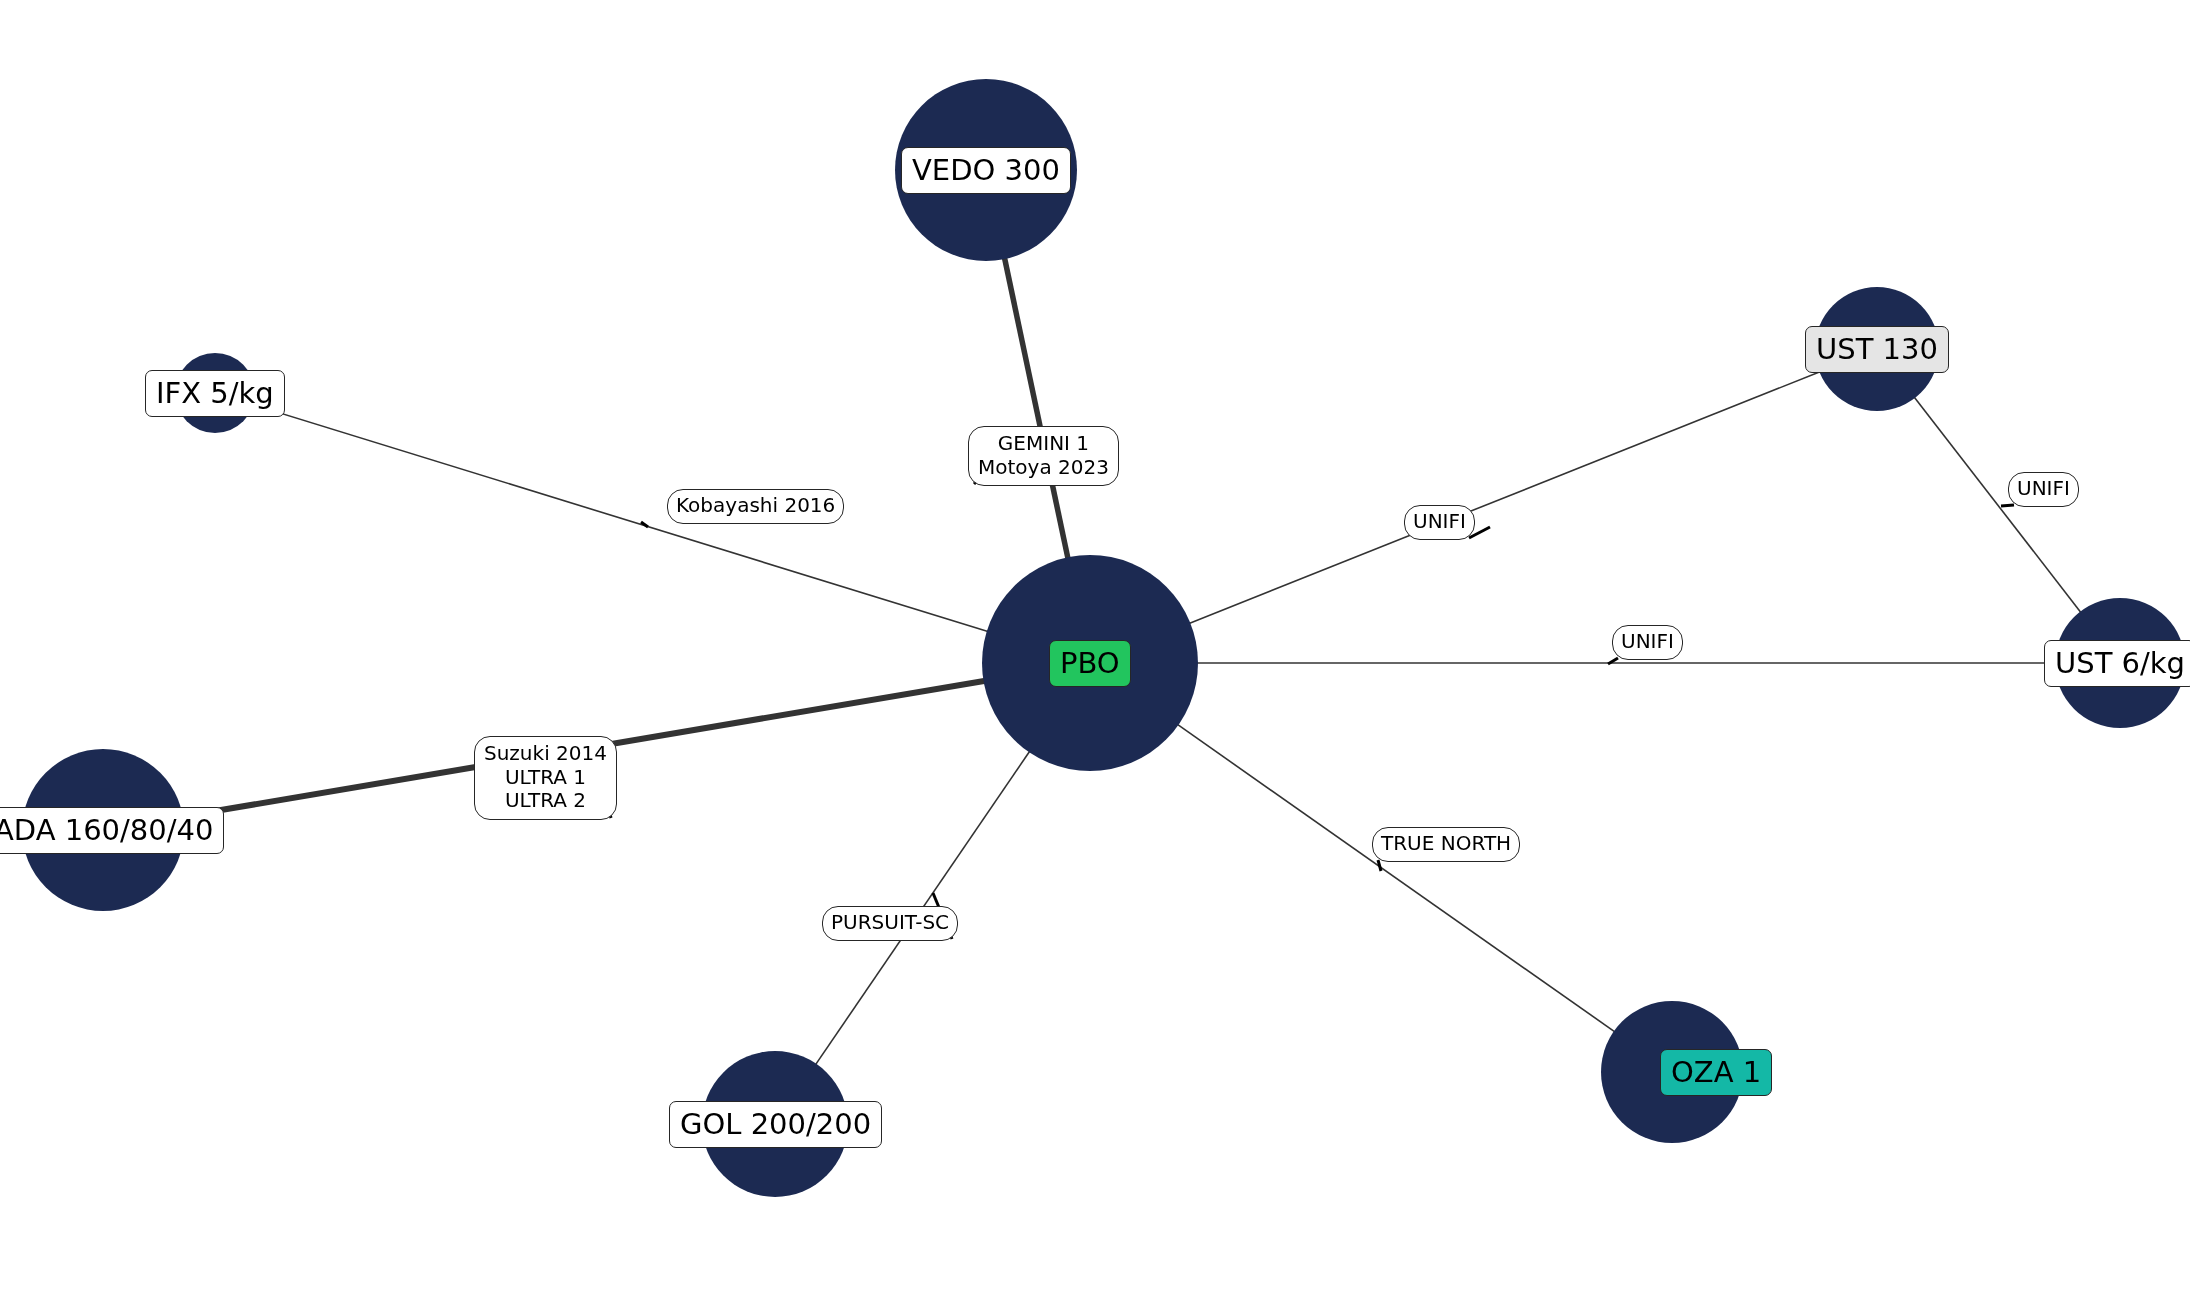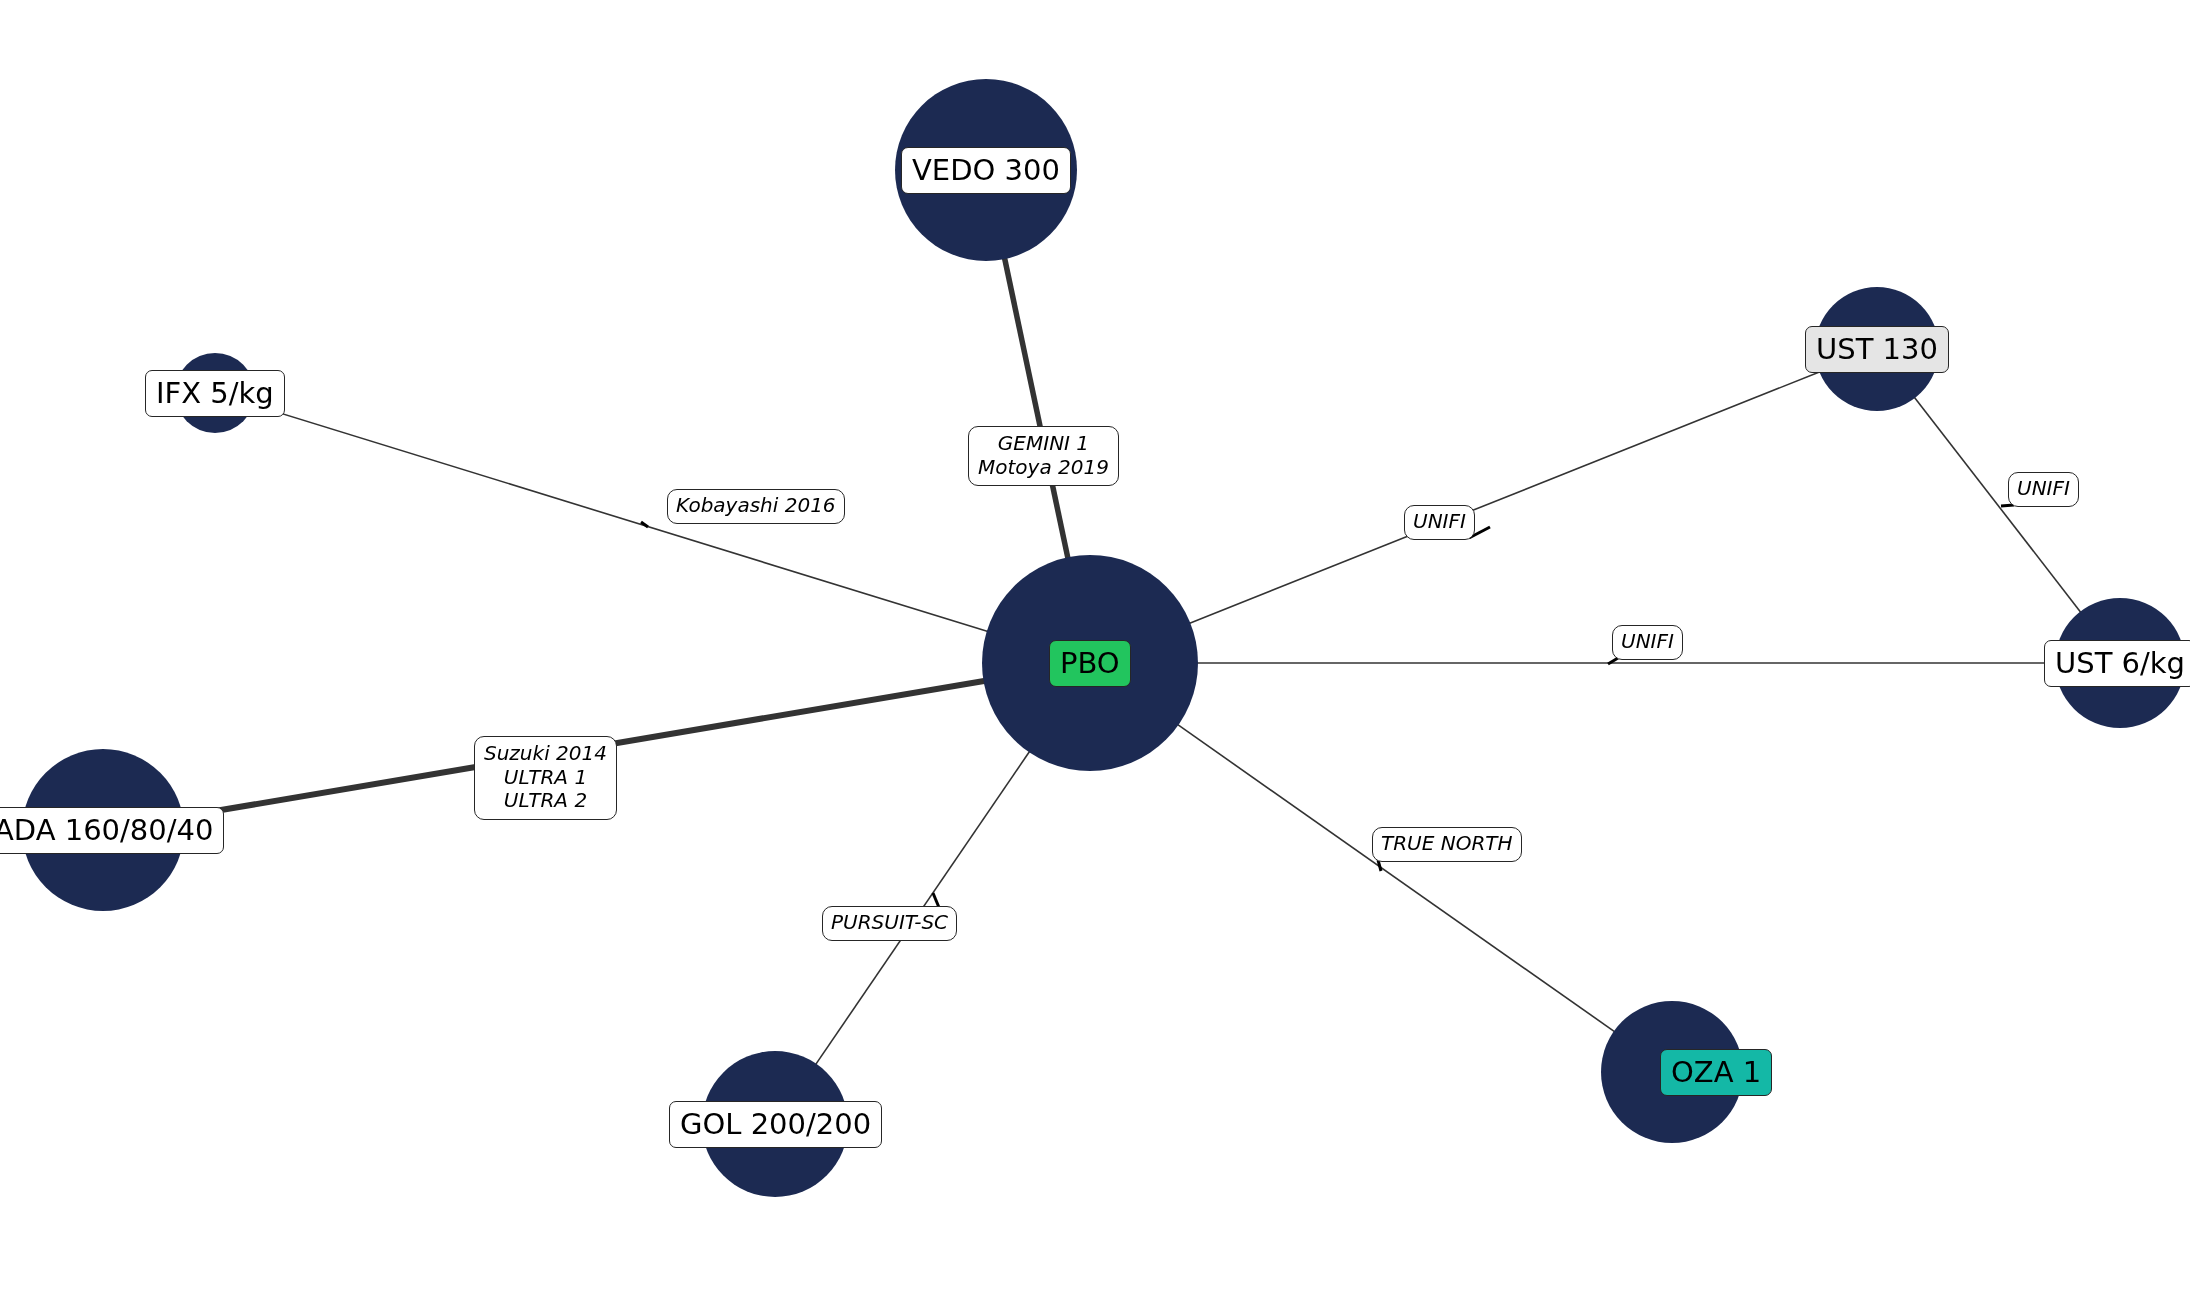--- a/index.html
+++ b/index.html
@@ -45,22 +45,21 @@
   }
   .node-label {
     padding: 5px 10px 6px 10px;
     font-size: 29px;
     text-align: right;
   }
   .edge-label {
     padding: 4px 8px 5px 8px;
     font-size: 20px;
     border-width: 1.4px;
-    border-radius: 10px;
-    font-style: italic;
+    border-radius: 16px;
   }
   .edge-label.multi {
     padding: 5px 9px 6px 9px;
   }
   .edge-label .line {
     display: block;
   }
 </style>
 </head>
 <body>
@@ -98,21 +97,21 @@
       <div class="node-label" style="border-color: rgb(38, 38, 38); background: rgb(255, 255, 255); visibility: visible; left: 145px; top: 370px;">IFX 5/kg</div>
       <div class="node-label" style="border-color: rgb(38, 38, 38); background: #e5e5e5; visibility: visible; left: 1805px; top: 326px;">UST 130</div>
       <div class="node-label" style="border-color: rgb(38, 38, 38); background: rgb(255, 255, 255); visibility: visible; left: 2044px; top: 640px;">UST 6/kg</div>
       <div class="node-label" style="border-color: rgb(38, 38, 38); background: rgb(255, 255, 255); visibility: visible; left: -17px; top: 807px;">ADA 160/80/40</div>
       <div class="node-label" style="border-color: rgb(38, 38, 38); background: rgb(255, 255, 255); visibility: visible; left: 669px; top: 1101px;">GOL 200/200</div>
       <div class="node-label" style="border-color: rgb(38, 38, 38); background: #14b8a6; visibility: visible; left: 1660px; top: 1049px;">OZA 1</div>
     </div>
   <div id="edge-labels-layer">
       <div class="edge-label multi" style="border-color: rgb(38, 38, 38); background: rgb(255, 255, 255); left: 968px; top: 426px;">
         <span class="line">GEMINI 1</span>
-        <span class="line">Motoya 2019</span>
+        <span class="line">Motoya 2023</span>
       </div>
       <div class="edge-label" style="border-color: rgb(38, 38, 38); background: rgb(255, 255, 255); left: 635px; top: 489px; margin-left: 32px;">
         <span class="line">Kobayashi 2016</span>
       </div>
       <div class="edge-label multi" style="border-color: rgb(38, 38, 38); background: rgb(255, 255, 255); left: 474px; top: 736px;">
         <span class="line">Suzuki 2014</span>
         <span class="line">ULTRA 1</span>
         <span class="line">ULTRA 2</span>
       </div>
       <div class="edge-label" style="border-color: rgb(38, 38, 38); background: rgb(255, 255, 255); left: 1404px; top: 505px;">

